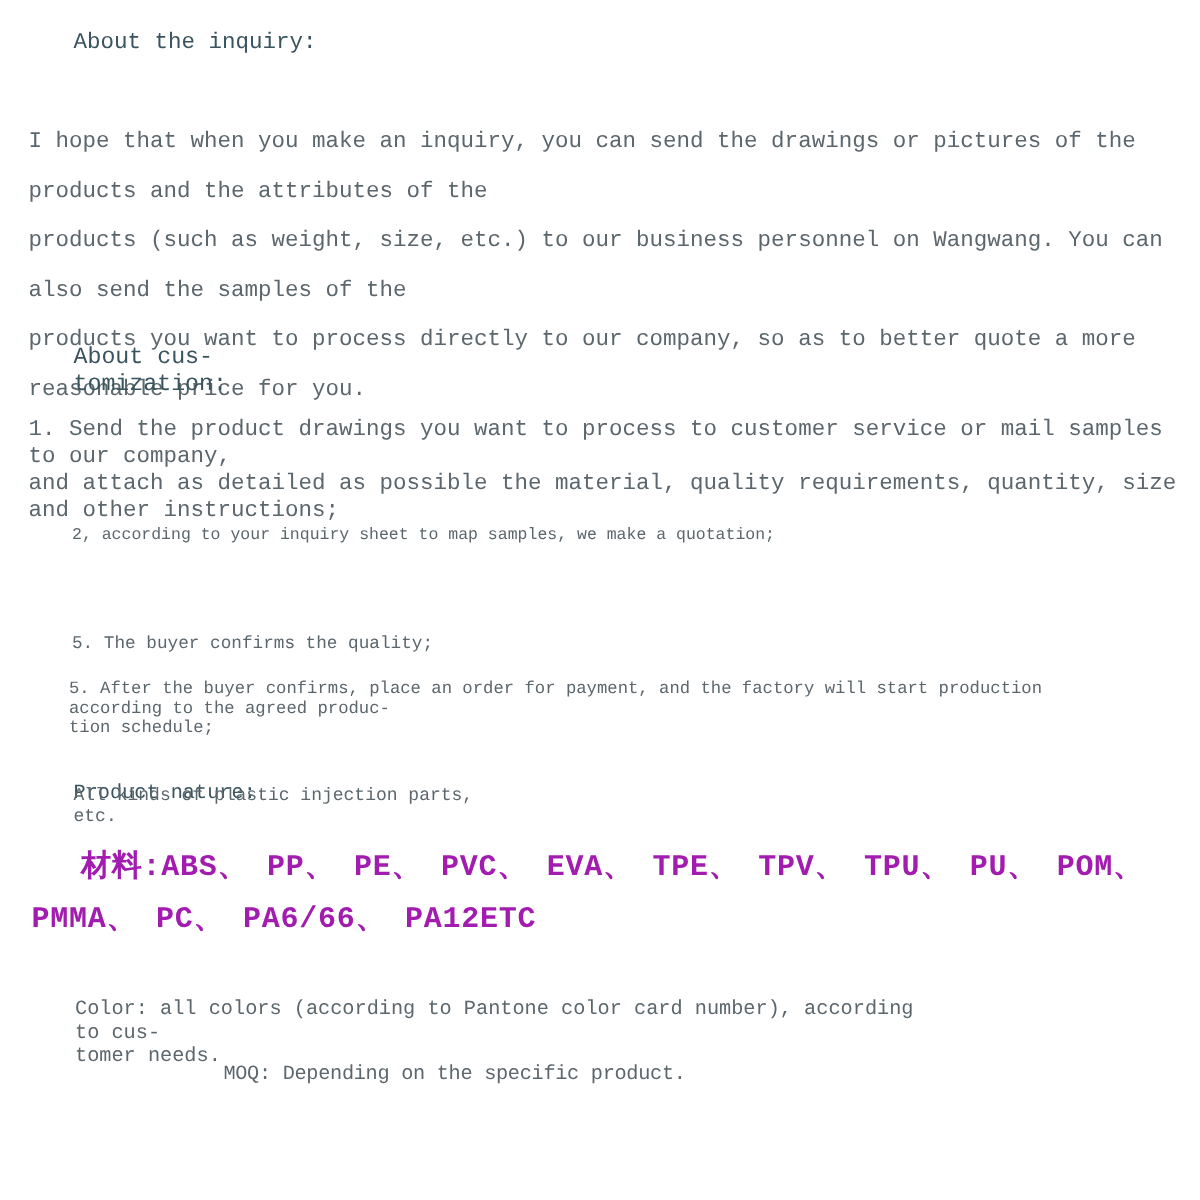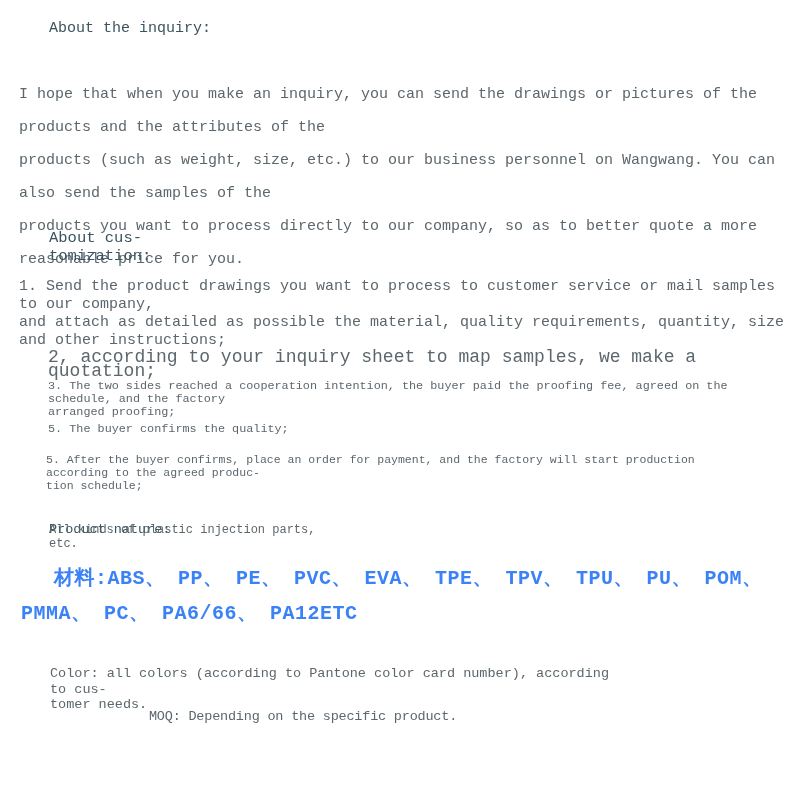--- a/index.html
+++ b/index.html
@@ -20,28 +20,28 @@
   .heading {
     color: #3a545f;
   }
   .body-text {
     color: #5c676d;
   }
   .h-inquiry       { left: 49px;  top: 20px;  font-size: 15px; }
   .p-inquiry       { left: 19px;  top: 62px;  width: 781px; font-size: 15px; line-height: 33px; margin-top: 16px; }
   .h-customization { left: 49px;  top: 230px; font-size: 15.5px; line-height: 17.5px; }
   .p-step1         { left: 19px;  top: 278px; width: 781px; font-size: 15px; line-height: 18px; }
-  .p-step2         { left: 48px;  top: 350px; width: 740px; font-size: 18px; line-height: 14px; }
+  .p-step2         { left: 48px;  top: 350px; width: 740px; font-size: 11px; line-height: 14px; }
   .p-step3         { left: 48px;  top: 380px; width: 700px; font-size: 11.8px; line-height: 13px; }
   .p-step4         { left: 48px;  top: 423px; width: 700px; font-size: 11.8px; line-height: 13px; }
   .p-step5         { left: 46px;  top: 453px; width: 700px; font-size: 11.5px; line-height: 13px; }
   .h-nature        { left: 49px;  top: 498px; font-size: 13.5px; margin-top: 24px; }
   .p-nature        { left: 49px;  top: 523px; width: 400px; font-size: 12px; line-height: 14px; }
   .p-materials     { left: 21px;  top: 561px; width: 770px; font-size: 20px; line-height: 35px;
-                     font-weight: bold; color: #3b82f6; text-indent: 33px; letter-spacing: 0.5px; }
+                     font-weight: bold; color: #a21caf; text-indent: 33px; letter-spacing: 0.5px; }
   .p-design        { left: 49px;  top: 632px; width: 620px; font-size: 11.8px; line-height: 13px; }
   .p-color         { left: 50px;  top: 666px; width: 560px; font-size: 13.5px; line-height: 15.5px; }
   .p-moq           { left: 53px;  top: 709px; width: 500px; font-size: 13.5px; letter-spacing: -0.2px; text-align: center; }
 </style>
 </head>
 <body>
 
 <div class="page">
 
   <div class="abs heading h-inquiry">About the inquiry:</div>
@@ -51,22 +51,20 @@
 products you want to process directly to our company, so as to better quote a more reasonable price for you.</div>
 
   <div class="abs heading h-customization">About cus-
 tomization:</div>
 
   <div class="abs body-text p-step1">1. Send the product drawings you want to process to customer service or mail samples to our company,
 and attach as detailed as possible the material, quality requirements, quantity, size and other instructions;</div>
 
   <div class="abs body-text p-step2">2, according to your inquiry sheet to map samples, we make a quotation;</div>
 
-  <div class="abs body-text p-step3">3. The two sides reached a cooperation intention, the buyer paid the proofing fee, agreed on the schedule, and the factory
-arranged proofing;</div>
 
   <div class="abs body-text p-step4">5. The buyer confirms the quality;</div>
 
   <div class="abs body-text p-step5">5. After the buyer confirms, place an order for payment, and the factory will start production according to the agreed produc-
 tion schedule;</div>
 
   <div class="abs heading h-nature">Product nature:</div>
 
   <div class="abs body-text p-nature">All kinds of plastic injection parts,
 etc.</div>

